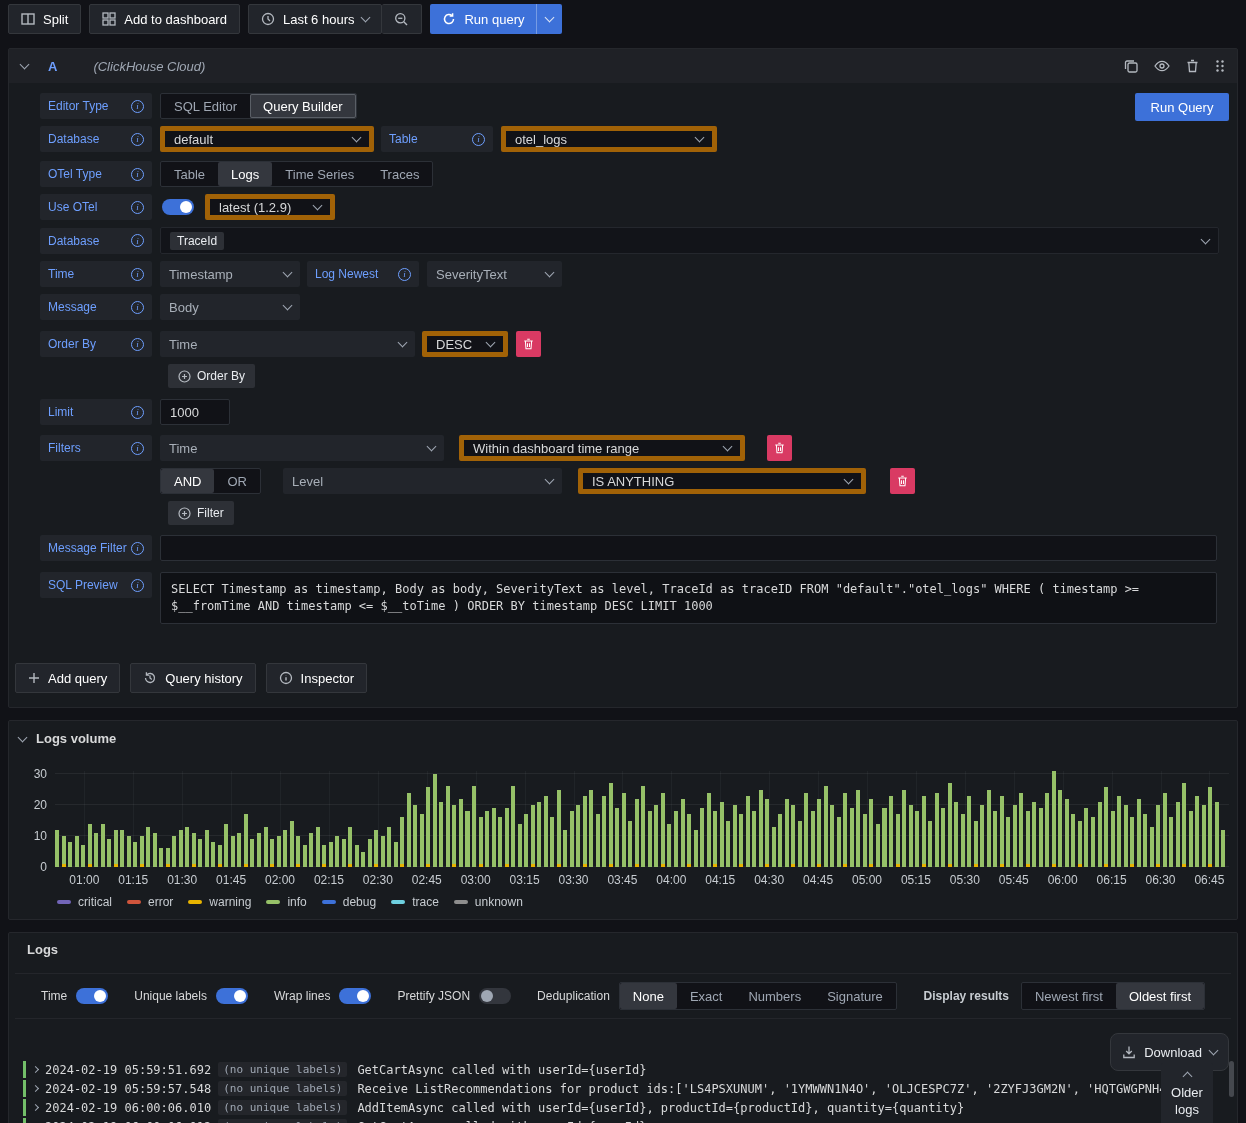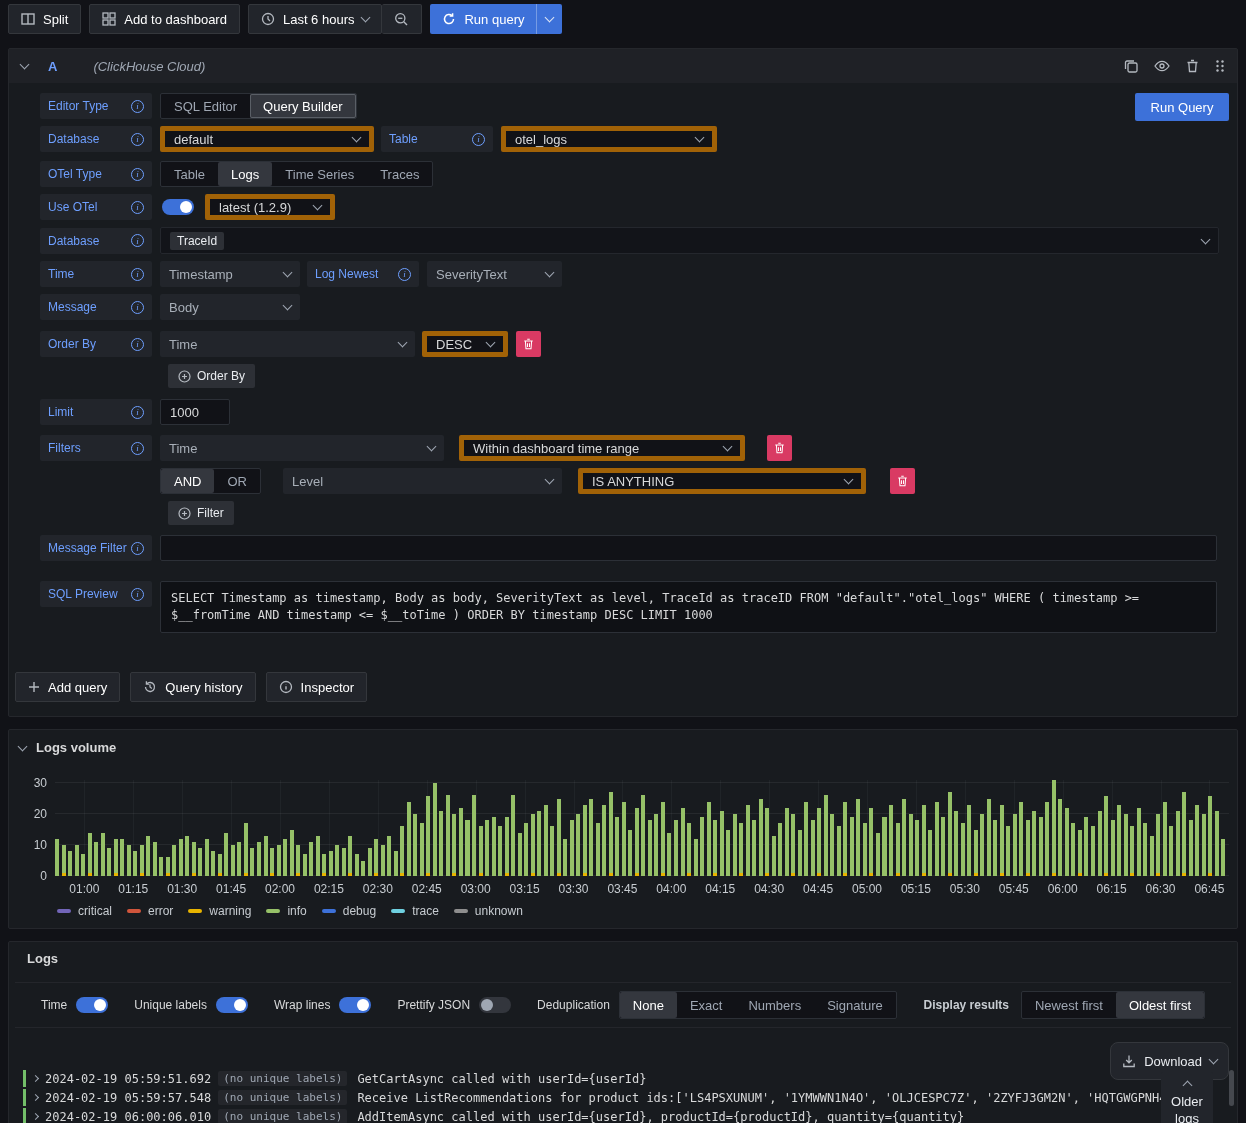--- a/index.html
+++ b/index.html
@@ -412,21 +412,21 @@
     <div class="qrow" style="margin-top:10px">
       <div class="qlabel">
         <span>Message Filter</span>
         <span class="info-i">i</span>
       </div>
       <div class="text-input" style="flex:1;margin-right:8px">
         <span></span>
       </div>
     </div>
 
-    <div class="qrow top" style="margin-top:20px">
+    <div class="qrow top" style="margin-top:11px">
       <div class="qlabel">
         <span>SQL Preview</span>
         <span class="info-i">i</span>
       </div>
       <div class="sql-box">SELECT Timestamp as timestamp, Body as body, SeverityText as level, TraceId as traceID FROM "default"."otel_logs" WHERE ( timestamp &gt;= $__fromTime AND timestamp &lt;= $__toTime ) ORDER BY timestamp DESC LIMIT 1000</div>
     </div>
   </div>
 
   <div class="qp-footer">
     <div class="ghost-btn">

